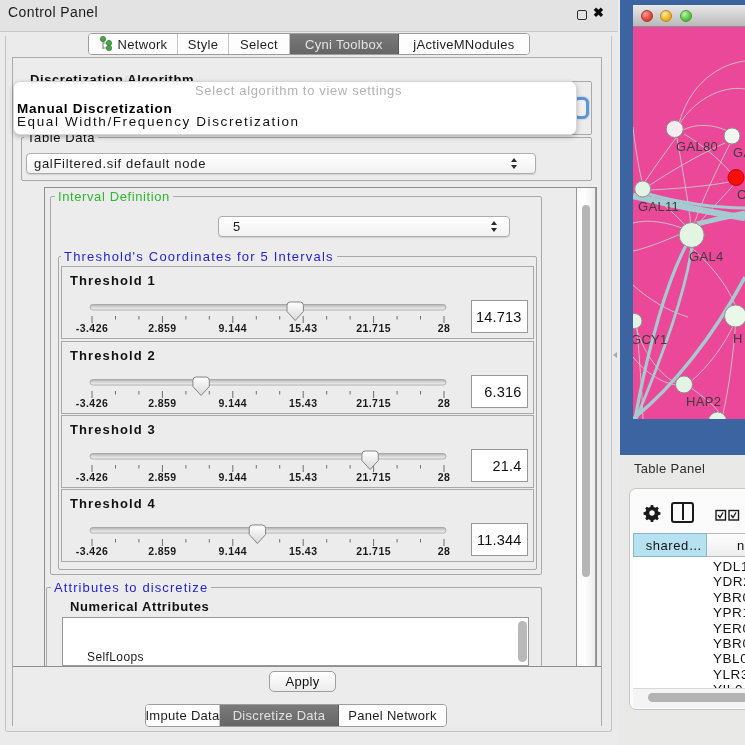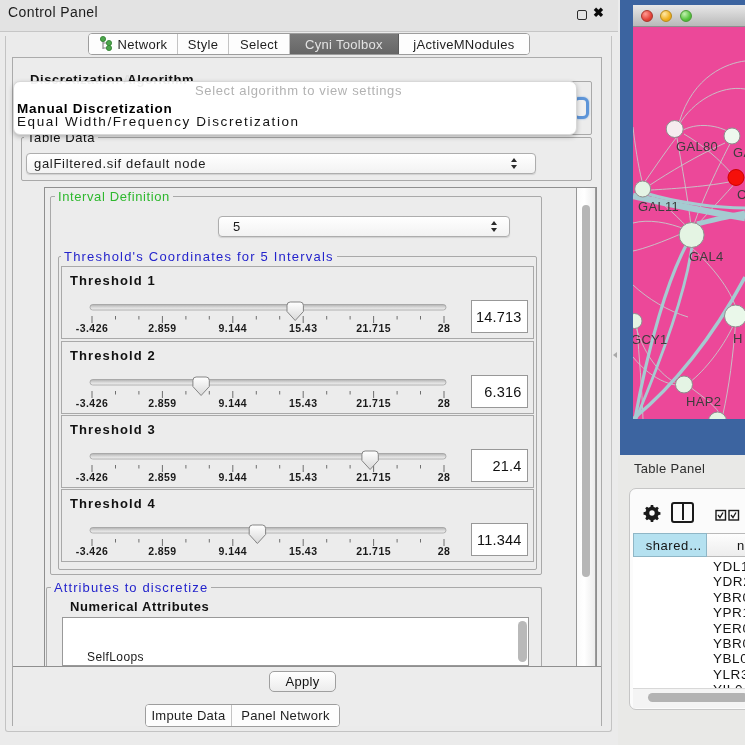--- a/index.html
+++ b/index.html
@@ -45,21 +45,21 @@
 
 .tpanel { position:absolute; left:61px; width:473px; height:73px; border:1px solid #a9a9a9; background:#ececec; }
 .tpanel .tt { position:absolute; left:8px; top:6px; font-size:13px; font-weight:bold; color:#111; letter-spacing:1.1px; }
 .vbox { position:absolute; left:409px; top:33px; width:57px; height:33px; background:#fff; border:1px solid #989898; font-size:14.5px; color:#111; text-align:right; padding:8px 5.5px 0 0; letter-spacing:0.2px; }
 
 
 .sbthumb { position:absolute; background:#b9b9b9; border-radius:5px; }
 
 
 #botseg { left:145px; top:704px; height:23px; }
-#botseg .s1 { width:86px; }
+#botseg .s1 { width:74px; }
 #botseg .s2 { width:119px; }
 #botseg .s3 { width:107px; }
 
 
 #popup { left:13px; top:81px; width:564px; height:54px; background:#fff; border:1px solid #d8d8d8; border-radius:7px; box-shadow:0 2px 5px rgba(0,0,0,0.25); }
 
 
 #netwin { left:620px; top:0; width:125px; height:455px; background:#3c64a0; }
 #nettitle { left:633px; top:5px; width:112px; height:22px; background:linear-gradient(#e8e8e8,#b9b9b9); border-bottom:1px solid #8e8e8e; }
 .light { position:absolute; top:10px; width:12px; height:12px; border-radius:50%; }
@@ -315,20 +315,21 @@
   <div style="padding:8px 0 0 24px;line-height:14.8px;letter-spacing:0.4px;margin-top:24px;">SelfLoops<br>TopologicalCoefficient<br>BetweennessCentrality</div>
   <div class="sbthumb" style="left:455px;top:3px;width:9px;height:41px;"></div>
 </div>
 
 <div class="abs" style="left:13px;top:667px;width:588px;height:59px;background:#ececec;"></div>
 <div class="abs" style="left:13px;top:666px;width:588px;height:1px;background:#8f8f8f;"></div>
 <div class="abs" style="left:269px;top:671px;width:67px;height:21px;background:linear-gradient(#fff,#ececec);border:1px solid #9f9f9f;border-radius:5px;text-align:center;font-size:13px;color:#111;padding-top:2px;">Apply</div>
 
 <div class="abs seg" id="botseg">
   <div class="s s1">Impute Data</div>
+  <div class="s s2 dark">Discretize Data</div>
   <div class="s s3">Panel Network</div>
 </div>
 
 <div class="abs" style="left:613px;top:352px;width:0;height:0;border-top:3px solid transparent;border-bottom:3px solid transparent;border-right:4px solid #a8a8a8;"></div>
 
 <div class="abs" id="netwin"></div>
 <div class="abs" id="nettitle"></div>
 <div class="abs light" style="left:641px;background:radial-gradient(circle at 35% 30%,#ff9a92,#e4443a 60%,#c03026);border:0.5px solid #a8352c;"></div>
 <div class="abs light" style="left:660px;background:radial-gradient(circle at 35% 30%,#ffe9a8,#f0b01f 60%,#d89a12);border:0.5px solid #b58a1e;"></div>
 <div class="abs light" style="left:680px;background:radial-gradient(circle at 35% 30%,#c2f1b0,#57c43f 60%,#3fa32c);border:0.5px solid #4a9a38;"></div>

